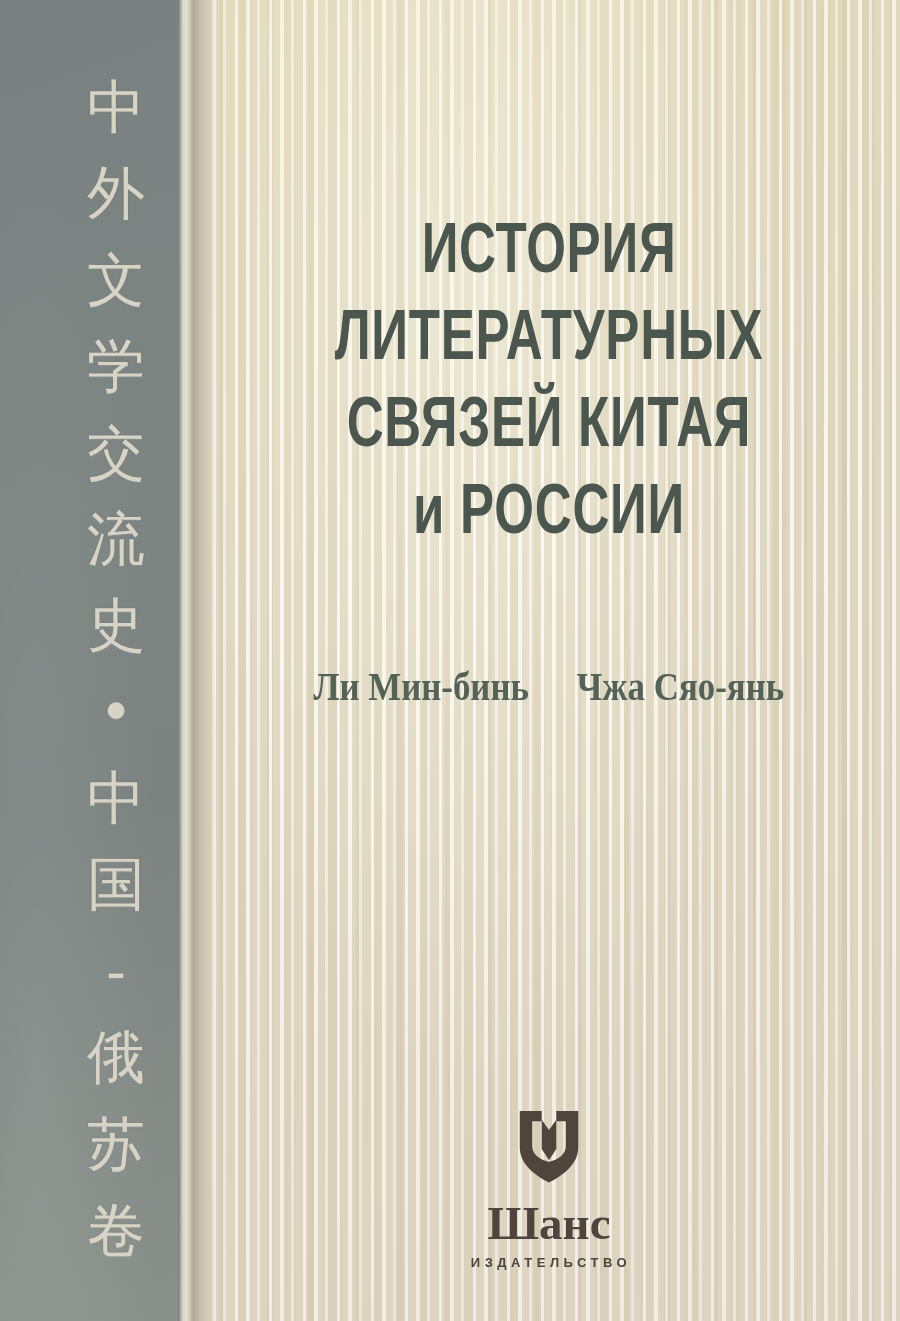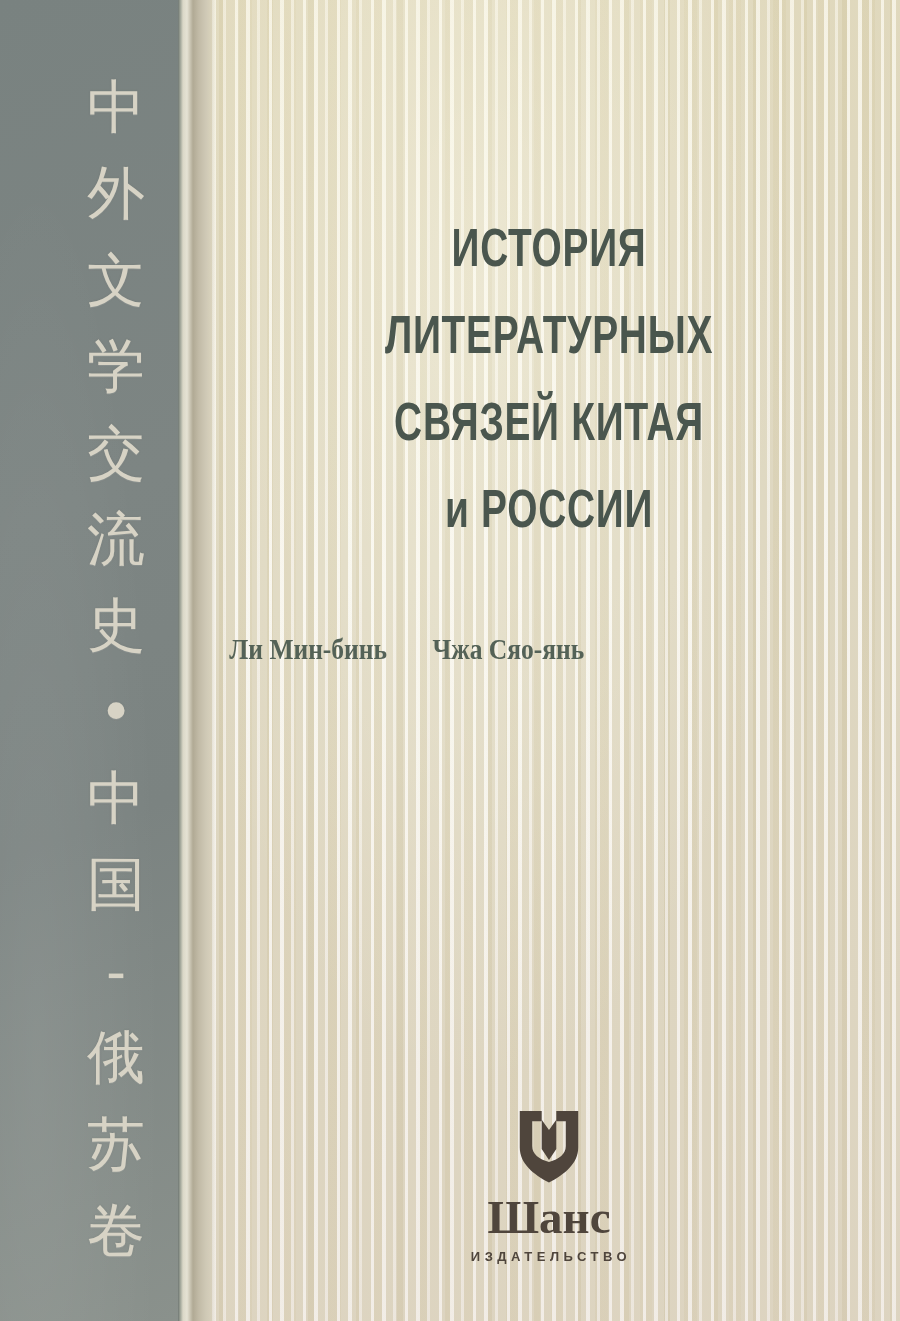--- a/index.html
+++ b/index.html
@@ -51,38 +51,38 @@
   .hinge {
     position:absolute; left:0; top:0; width:38px; height:100%; pointer-events:none;
     background:linear-gradient(90deg,
       #6f7773 0px, #9aa094 2px, #dbd8c8 5px, #e5e2d4 9px,
       #b1aa95 15px, #c2bba7 21px, #cfc9b6 28px, rgba(207,201,182,0) 38px);
   }
   
   .title {
     position:absolute; left:20px; right:0; top:204px;
     text-align:center; color:var(--color-title-text,#4a564e);
-    font-weight:bold; font-size:54px; line-height:87px; letter-spacing:1px;
+    font-weight:bold; font-size:71px; line-height:87px; letter-spacing:1px;
   }
   .title-line { transform:scaleX(.72); transform-origin:50% 50%; white-space:nowrap; }
   
   .authors {
-    position:absolute; left:20px; right:0; top:632px; text-align:left;
+    position:absolute; left:20px; right:0; top:662px; text-align:center;
     font-family:"Liberation Serif","DejaVu Serif",serif; font-weight:bold;
-    font-size:30px; color:var(--color-author-text,#546257); white-space:nowrap;
+    font-size:41px; color:var(--color-author-text,#546257); white-space:nowrap;
   }
   .authors-scale { display:inline-block; transform:scaleX(.85); transform-origin:50% 50%; }
   .author + .author { margin-left:46px; }
   
   .publisher { position:absolute; left:20px; right:0; top:1108px; text-align:center;
     color:var(--color-publisher-text,#4f453c); }
   .logo-mark { display:block; margin:0 auto; width:84px; height:76px; }
   .logo-mark path { fill:var(--color-publisher-text,#4f453c); }
   .pub-name { font-family:"Liberation Serif","DejaVu Serif",serif; font-weight:bold;
-    font-size:47px; line-height:1.05; margin-top:9px; }
+    font-size:47px; line-height:1.05; margin-top:15px; }
   .pub-tag { font-size:13px; font-weight:bold; letter-spacing:4.5px; margin-top:7px;
     padding-left:4px; }
 </style>
 </head>
 <body>
 
 <div class="cover">
 
   <div class="spine">
     <div class="spine-chars">

